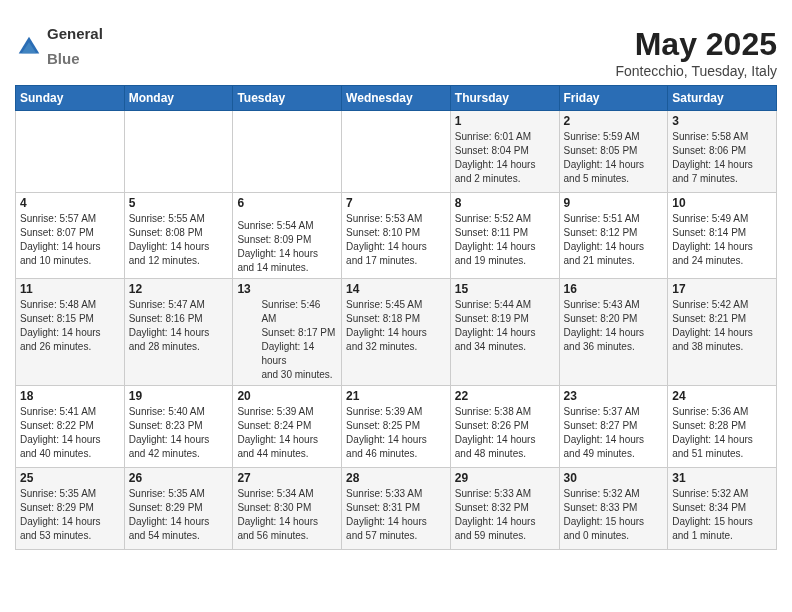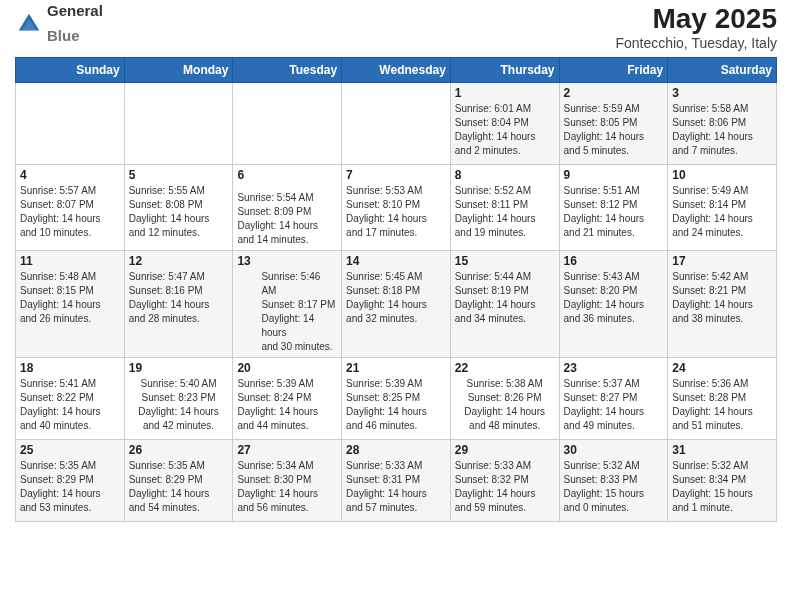--- a/index.html
+++ b/index.html
@@ -6,21 +6,21 @@
     body {
       width: 792px;
       height: 612px;
       font-family: Arial, sans-serif;
       background: #fff;
       overflow: hidden;
     }
     .page {
       width: 792px;
       height: 453px;
-      padding: 3px 15px;
+      padding: 26px 15px;
     }
     .header {
       display: flex;
       justify-content: space-between;
       align-items: flex-start;
       margin-bottom: 6px;
     }
     .logo {
       display: flex;
       align-items: center;
@@ -43,40 +43,40 @@
       margin-top: 8px;
     }
     .logo-icon {
       width: 28px;
       height: 28px;
     }
     .title-block {
       text-align: right;
     }
     .main-title {
-      font-size: 28px;
+      font-size: 32px;
       font-weight: bold;
       color: #222;
     }
     .subtitle {
       font-size: 14px;
       color: #444;
     }
     table {
       width: 100%;
       border-collapse: collapse;
       table-layout: fixed;
     }
     thead tr th {
       background-color: #2a6db5;
       color: #fff;
       font-size: 12px;
       font-weight: bold;
       padding: 5px 4px;
-      text-align: right;
+      text-align: left;
       border: 1px solid #1a5a9a;
     }
     tbody tr td {
       border: 1px solid #ccc;
       vertical-align: top;
       padding: 3px 4px;
       font-size: 9.5px;
       color: #333;
       height: 82px;
       background: #fff;
@@ -266,42 +266,42 @@
         <tr>
           <td>
             <span class="day-number">18</span>
             <div class="day-info" style="white-space: pre-line;">Sunrise: 5:41 AM
 Sunset: 8:22 PM
 Daylight: 14 hours
 and 40 minutes.</div>
           </td>
           <td>
             <span class="day-number">19</span>
-            <div class="day-info" style="white-space: pre-line; text-align: center;">Sunrise: 5:40 AM
+            <div class="day-info" style="white-space: pre-line;">Sunrise: 5:40 AM
 Sunset: 8:23 PM
 Daylight: 14 hours
 and 42 minutes.</div>
           </td>
           <td>
             <span class="day-number">20</span>
             <div class="day-info" style="white-space: pre-line;">Sunrise: 5:39 AM
 Sunset: 8:24 PM
 Daylight: 14 hours
 and 44 minutes.</div>
           </td>
           <td>
             <span class="day-number">21</span>
             <div class="day-info" style="white-space: pre-line;">Sunrise: 5:39 AM
 Sunset: 8:25 PM
 Daylight: 14 hours
 and 46 minutes.</div>
           </td>
           <td>
             <span class="day-number">22</span>
-            <div class="day-info" style="white-space: pre-line; text-align: center;">Sunrise: 5:38 AM
+            <div class="day-info" style="white-space: pre-line;">Sunrise: 5:38 AM
 Sunset: 8:26 PM
 Daylight: 14 hours
 and 48 minutes.</div>
           </td>
           <td>
             <span class="day-number">23</span>
             <div class="day-info" style="white-space: pre-line;">Sunrise: 5:37 AM
 Sunset: 8:27 PM
 Daylight: 14 hours
 and 49 minutes.</div>

